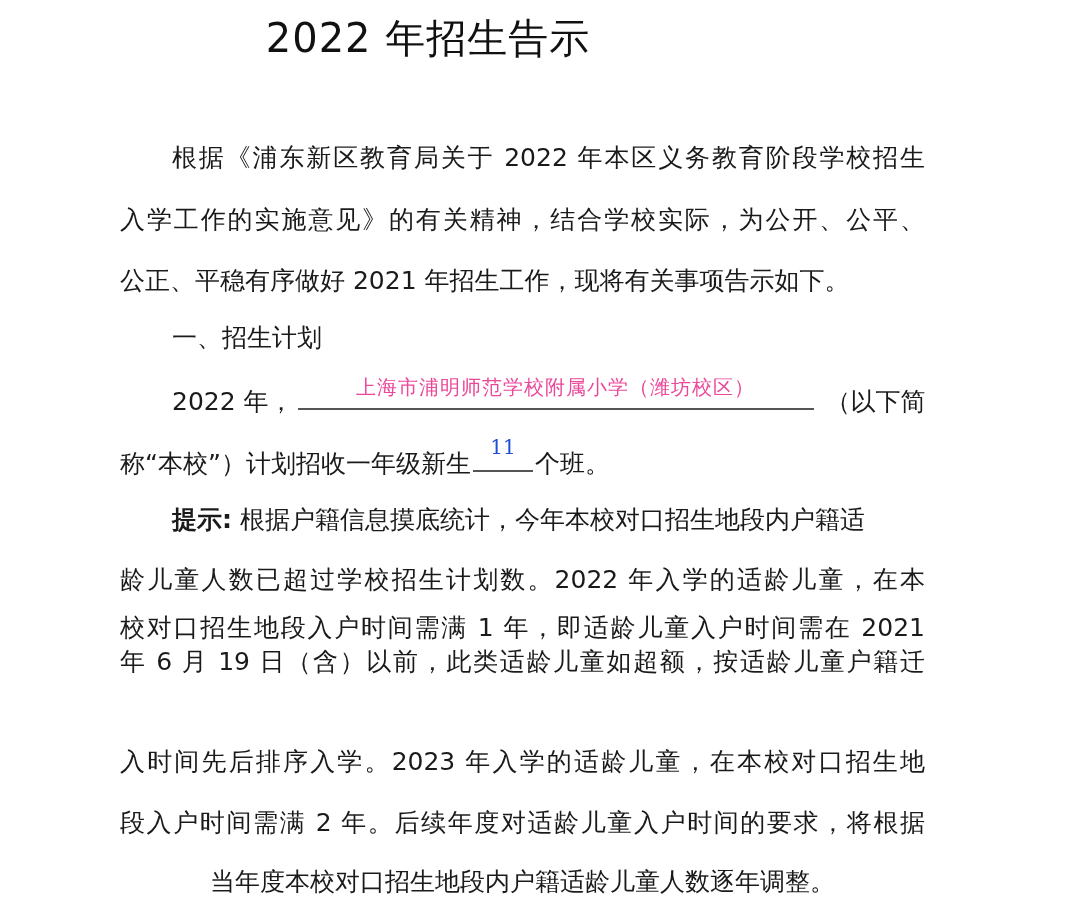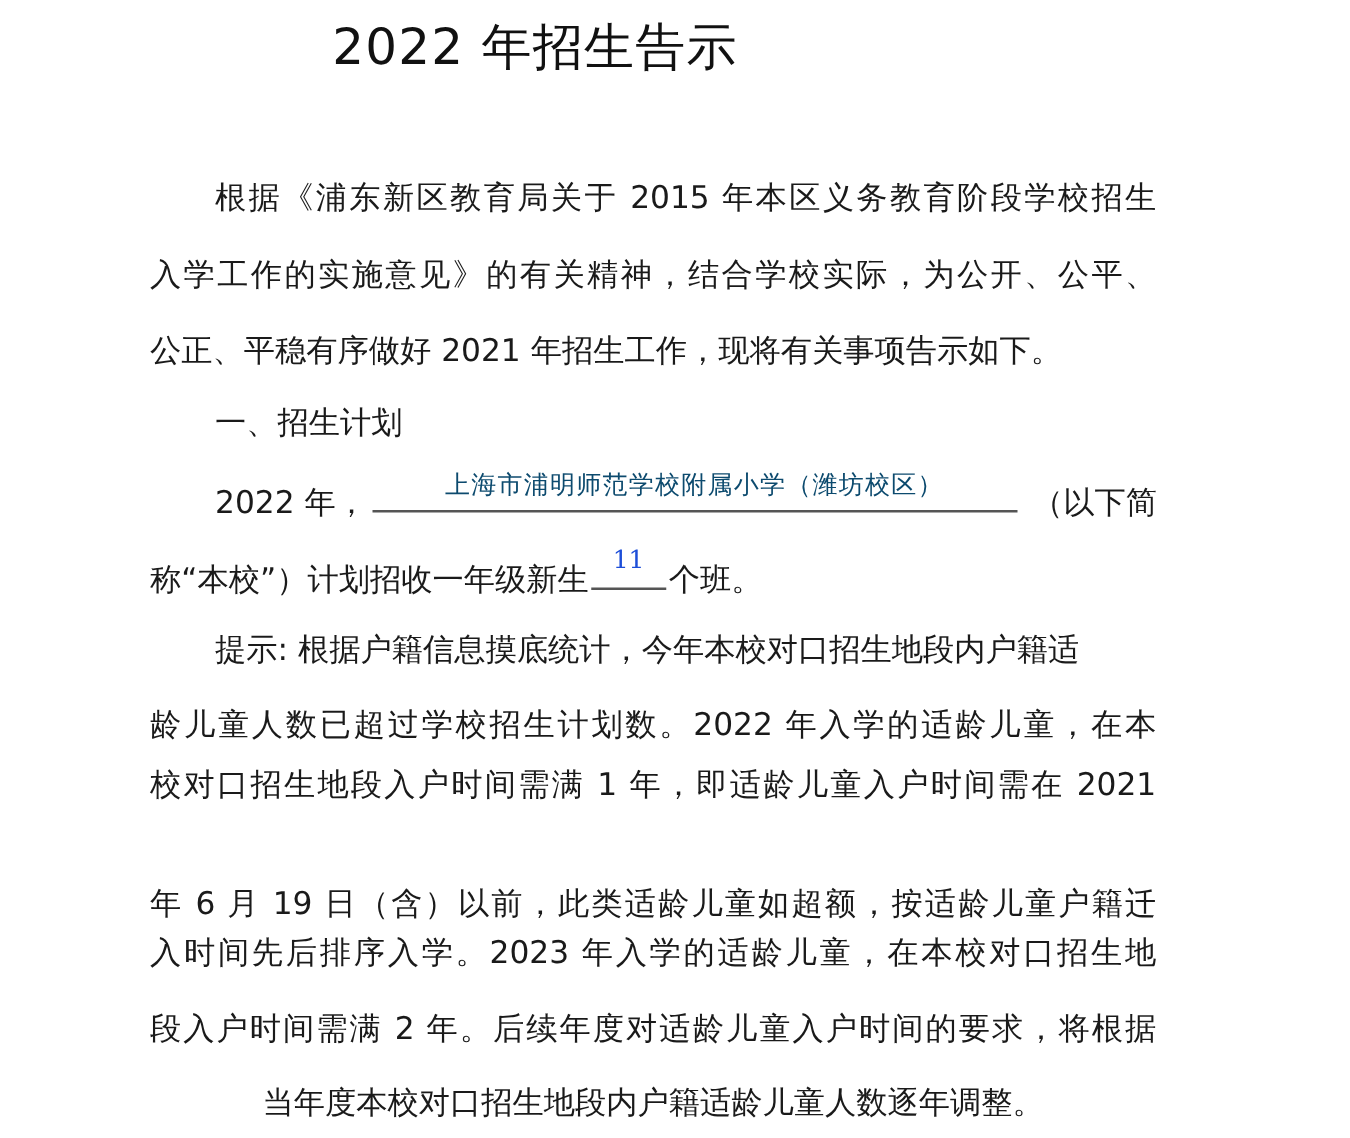--- a/index.html
+++ b/index.html
@@ -33,40 +33,40 @@
       font-size: 25px;
       line-height: 40px;
       white-space: nowrap;
       color: #1a1a1a;
     }
     .indent { left: 172px; width: 753px; }
     .justify {
       text-align: justify;
       text-align-last: justify;
     }
-    .bold { font-weight: normal; }
+    .bold { font-weight: bold; }
     .fill {
       display: inline-block;
       position: relative;
       border-bottom: 2px solid #555;
       text-align: center;
       vertical-align: baseline;
       height: 30px;
     }
     .fill-school {
       width: 516px;
       margin: 0 12px 0 4px;
     }
     .fill-school .fill-text {
       position: absolute;
       left: 0; right: 0;
       top: -6px;
       font-family: "DejaVu Serif", "Liberation Serif", serif;
       font-size: 20px;
-      color: #0c4a6e;
+      color: #ec4899;
       letter-spacing: 1px;
       line-height: 30px;
     }
     .fill-count {
       width: 60px;
       margin: 0 2px 0 2px;
     }
     .fill-count .fill-text {
       position: absolute;
       left: 0; right: 0;
@@ -77,37 +77,37 @@
       line-height: 30px;
     }
   </style>
 </head>
 <body>
 
 <div>
 
   <div class="title">2022 年招生告示</div>
 
-  <div class="line indent justify" style="top:138px;">根据《浦东新区教育局关于 2015 年本区义务教育阶段学校招生</div>
+  <div class="line indent justify" style="top:138px;">根据《浦东新区教育局关于 2022 年本区义务教育阶段学校招生</div>
   <div class="line justify" style="top:200px;">入学工作的实施意见》的有关精神，结合学校实际，为公开、公平、</div>
   <div class="line" style="top:261px;">公正、平稳有序做好 2021 年招生工作，现将有关事项告示如下。</div>
 
   <div class="line indent" style="top:318px;">一、招生计划</div>
 
   <div class="line indent" style="top:378px;">
     <span>2022 年，</span><span class="fill fill-school"><span class="fill-text">上海市浦明师范学校附属小学（潍坊校区）</span></span><span>（以下简</span>
   </div>
 
   <div class="line" style="top:440px;">
     <span>称“本校”）计划招收一年级新生</span><span class="fill fill-count"><span class="fill-text">11</span></span><span>个班。</span>
   </div>
 
   <div class="line indent" style="top:500px;">
     <span class="bold">提示:</span><span> 根据户籍信息摸底统计，今年本校对口招生地段内户籍适</span>
   </div>
   <div class="line justify" style="top:560px;">龄儿童人数已超过学校招生计划数。2022 年入学的适龄儿童，在本</div>
   <div class="line justify" style="top:608px;">校对口招生地段入户时间需满 1 年，即适龄儿童入户时间需在 2021</div>
-  <div class="line justify" style="top:703px;">年 6 月 19 日（含）以前，此类适龄儿童如超额，按适龄儿童户籍迁</div>
+  <div class="line justify" style="top:642px;">年 6 月 19 日（含）以前，此类适龄儿童如超额，按适龄儿童户籍迁</div>
   <div class="line justify" style="top:742px;">入时间先后排序入学。2023 年入学的适龄儿童，在本校对口招生地</div>
   <div class="line justify" style="top:803px;">段入户时间需满 2 年。后续年度对适龄儿童入户时间的要求，将根据</div>
   <div class="line" style="top:862px;text-align:center;">当年度本校对口招生地段内户籍适龄儿童人数逐年调整。</div>
 
 </div>
 
 </body></html>

